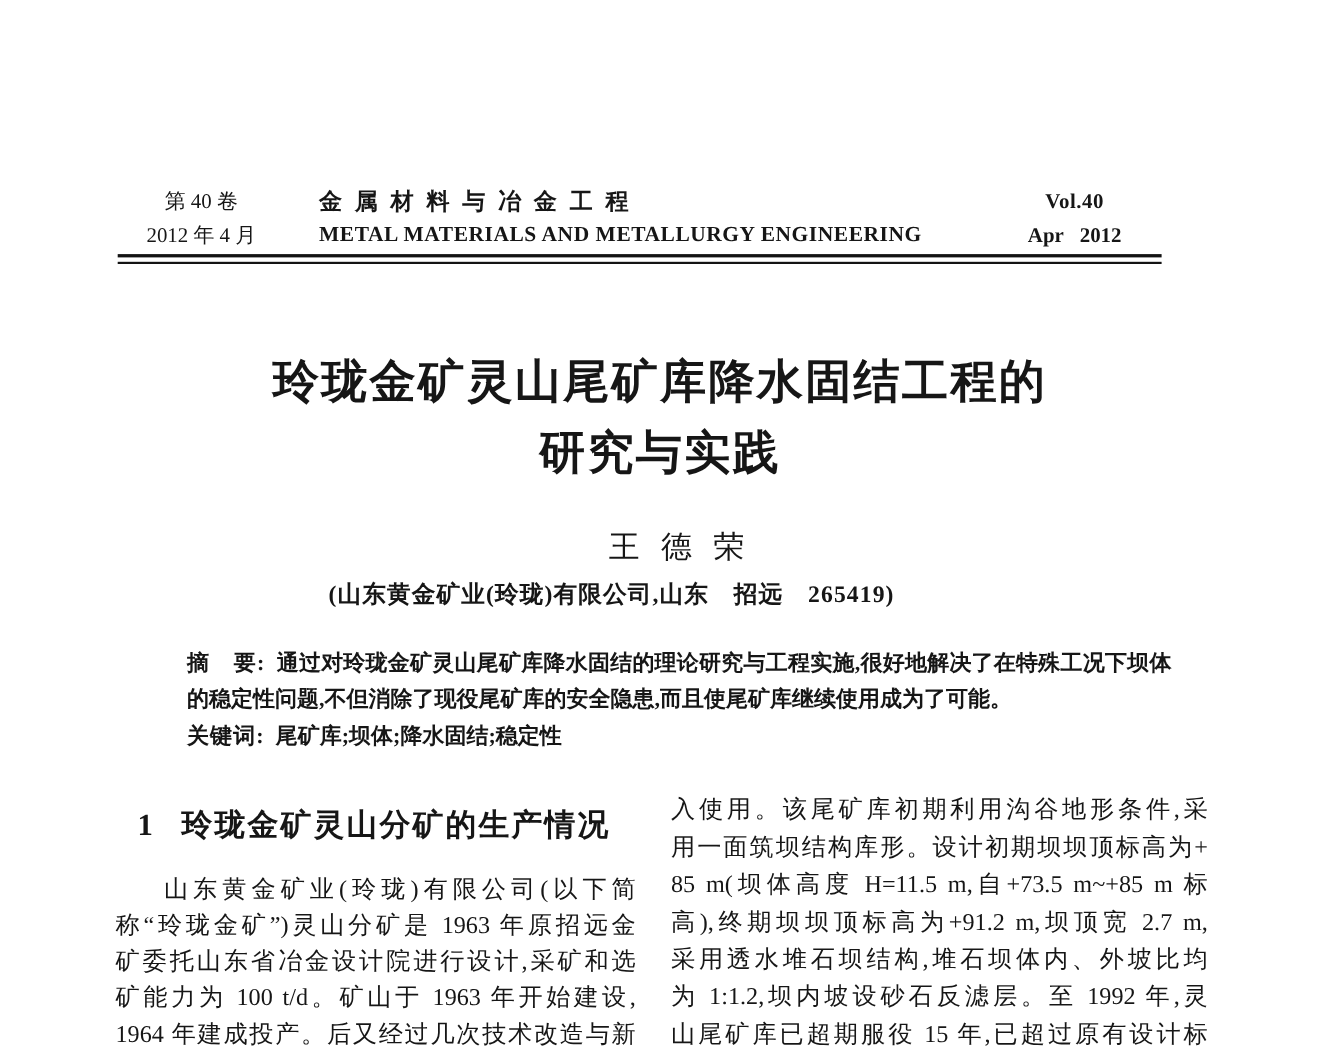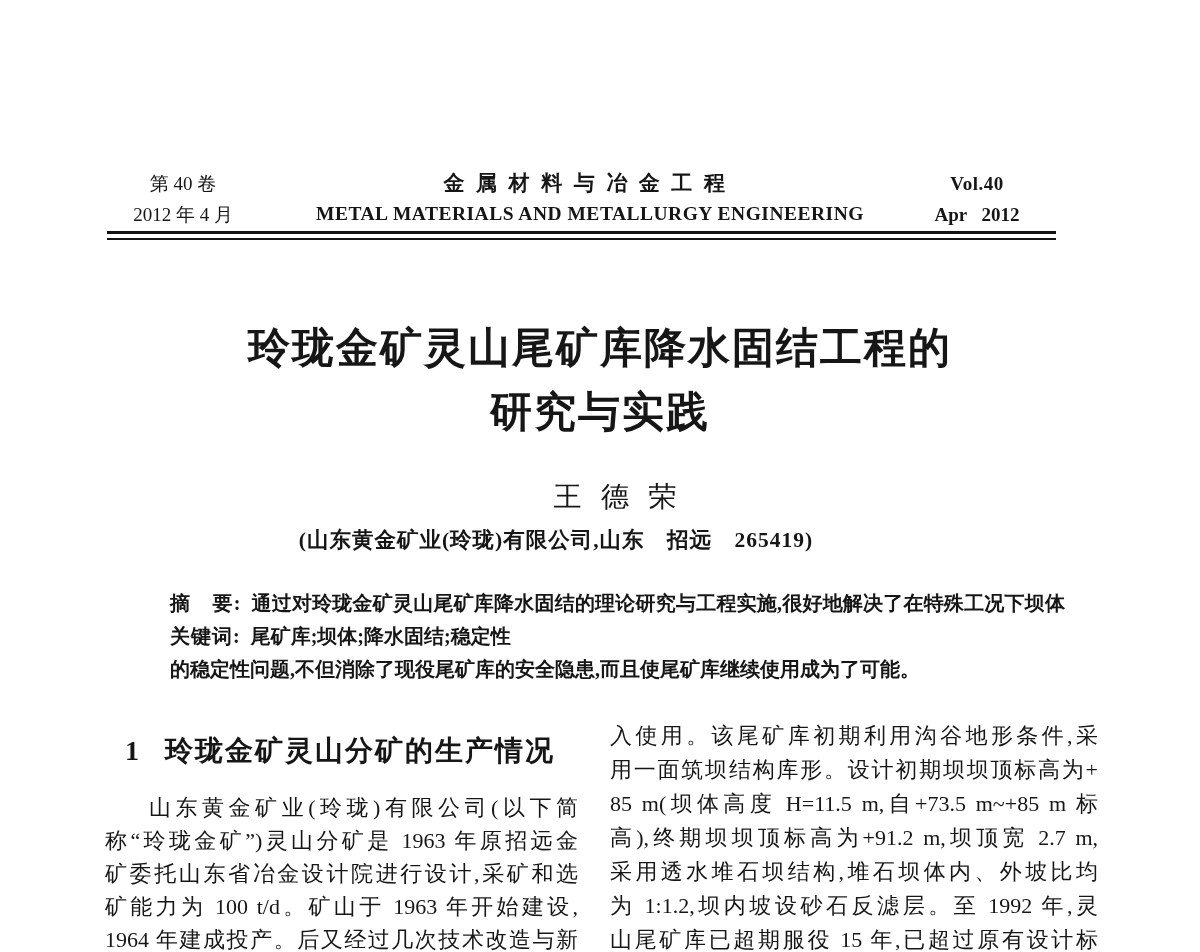--- a/index.html
+++ b/index.html
@@ -28,21 +28,21 @@
     font-size: 19px;
     font-weight: 400;
     line-height: 31px;
     white-space: nowrap;
   }
   .jh-center {
     position: absolute;
     left: 290px;
     top: 168px;
     width: 600px;
-    text-align: center;
+    text-align: left;
   }
   .jh-center .cn {
     font-size: 21px;
     font-weight: 700;
     letter-spacing: 0.55em;
     line-height: 30px;
     white-space: nowrap;
   }
   .jh-center .en {
     font-size: 19.5px;
@@ -188,22 +188,22 @@
     <span>玲珑金矿灵山尾矿库降水固结工程的</span>
     <span>研究与实践</span>
   </h1>
 
   <div class="author">王德荣</div>
 
   <div class="affiliation">(山东黄金矿业(玲珑)有限公司,山东　招远　265419)</div>
 
   <div class="abstract">
     <div class="just"><span class="lbl">摘　要:</span><span>通过对玲珑金矿灵山尾矿库降水固结的理论研究与工程实施,很好地解决了在特殊工况下坝体</span></div>
+    <div>的稳定性问题,不但消除了现役尾矿库的安全隐患,而且使尾矿库继续使用成为了可能。</div>
     <div><span class="lbl">关键词:</span><span>尾矿库;坝体;降水固结;稳定性</span></div>
-    <div>的稳定性问题,不但消除了现役尾矿库的安全隐患,而且使尾矿库继续使用成为了可能。</div>
   </div>
 
   <div class="col col-left">
     <div class="sec-heading">
       <span class="sec-num">1</span><span class="sec-title">玲珑金矿灵山分矿的生产情况</span>
     </div>
     <div class="para">
       <div class="bline indent">山东黄金矿业(玲珑)有限公司(以下简</div>
       <div class="bline">称“玲珑金矿”)灵山分矿是 1963 年原招远金</div>
       <div class="bline">矿委托山东省冶金设计院进行设计,采矿和选</div>

